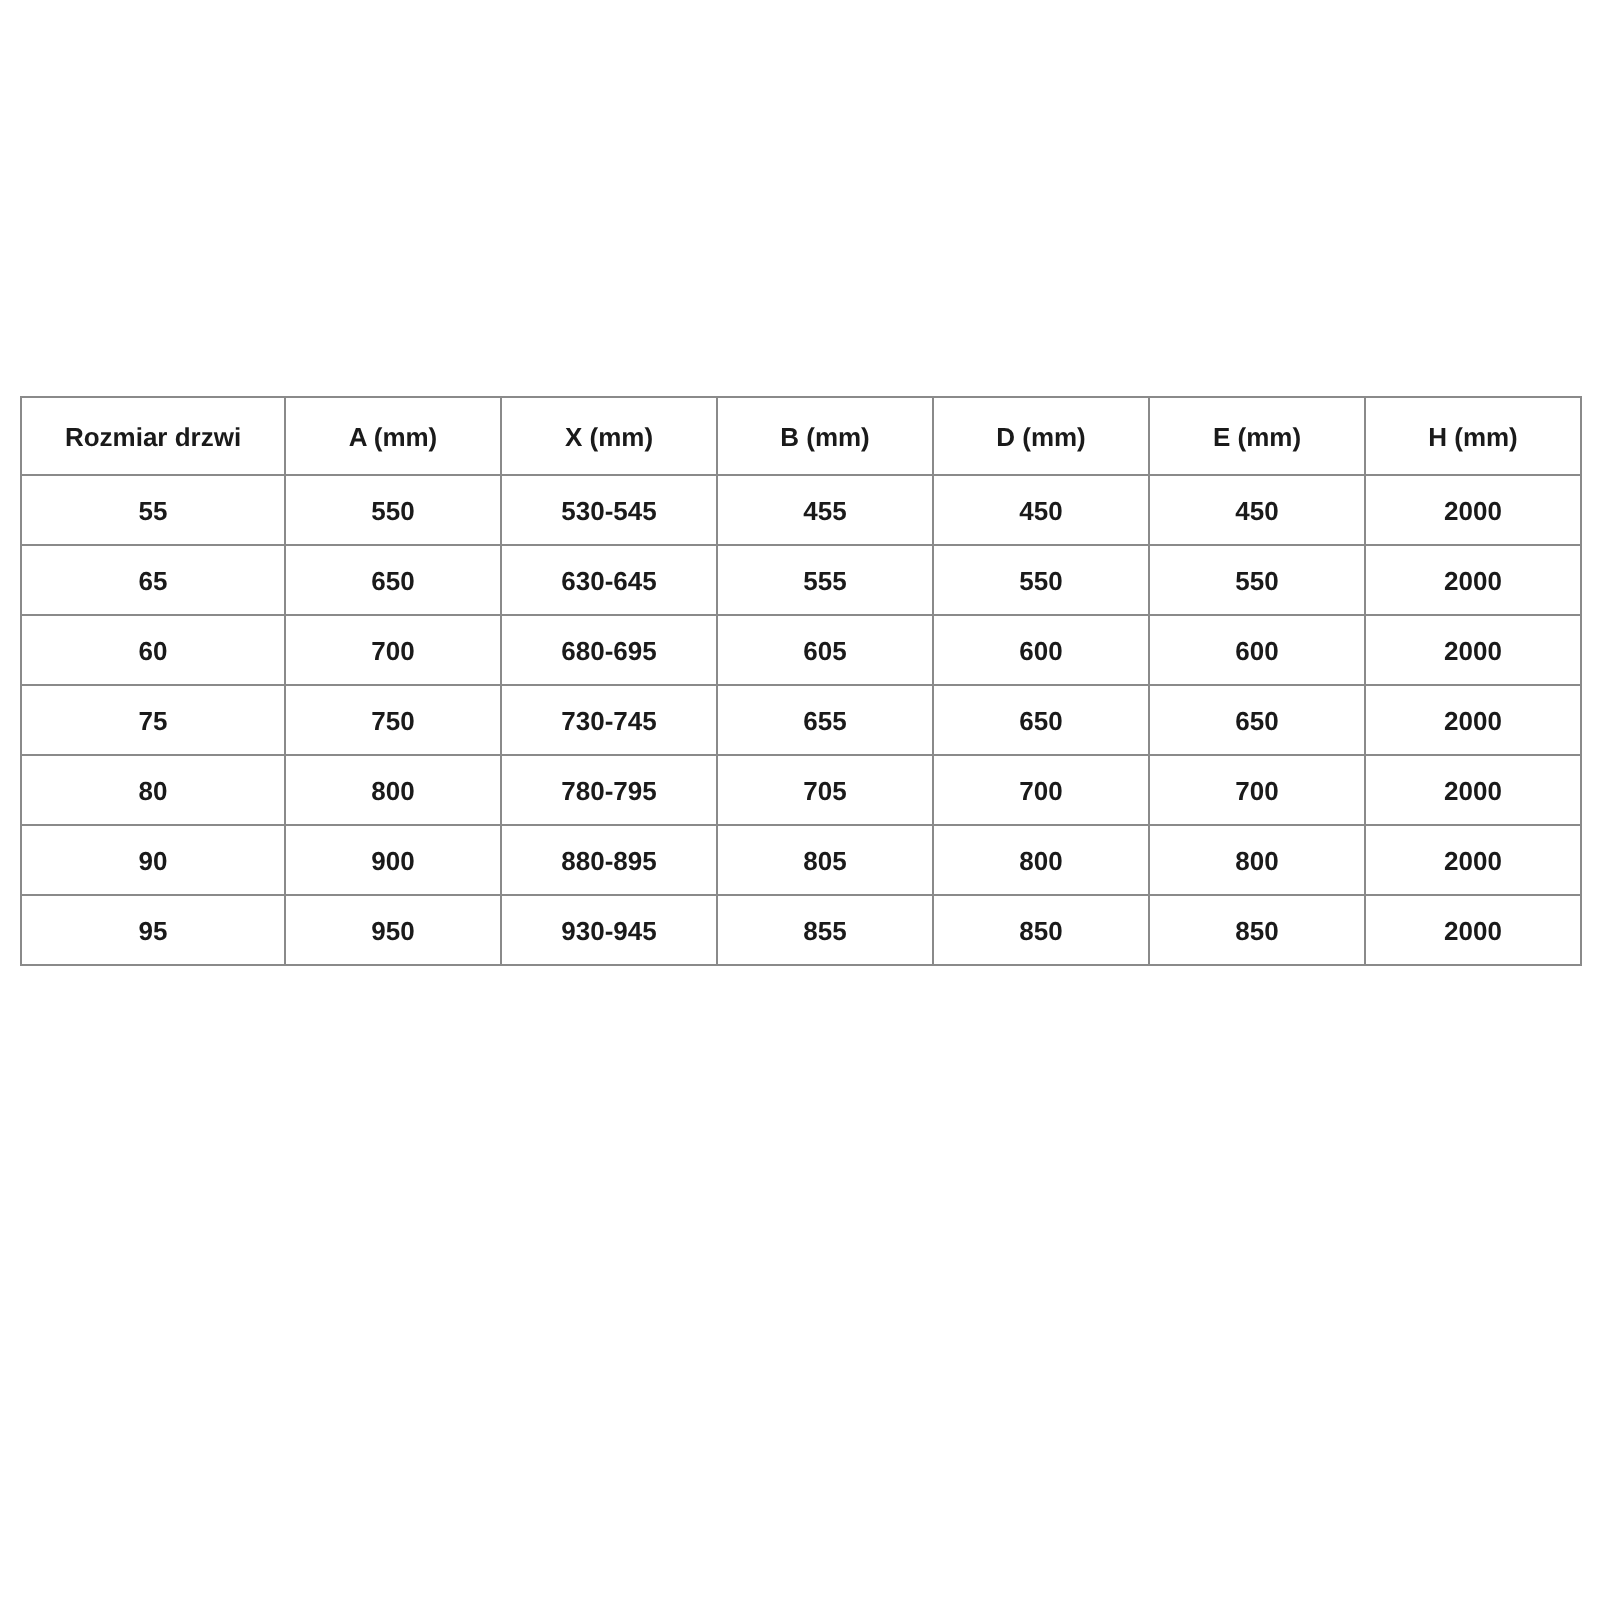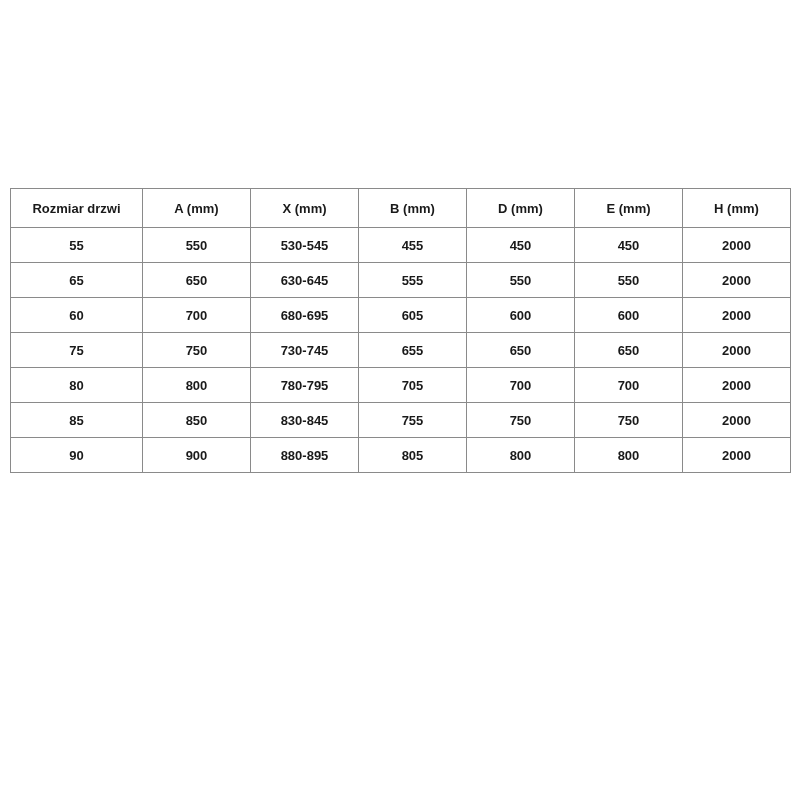--- a/index.html
+++ b/index.html
@@ -11,20 +11,21 @@
     height: 800px;
     background: #ffffff;
     font-family: "Liberation Sans", sans-serif;
     color: #1a1a1a;
     overflow: hidden;
   }
   .page {
     position: relative;
     width: 800px;
     height: 648px;
+    margin-top: 10px;
   }
   .table-wrap {
     position: absolute;
     left: 10px;
     top: 188px;
     width: 780px;
   }
   table.size-table {
     border-collapse: collapse;
     width: 780px;
@@ -121,33 +122,33 @@
         <tr>
           <td>80</td>
           <td>800</td>
           <td>780-795</td>
           <td>705</td>
           <td>700</td>
           <td>700</td>
           <td>2000</td>
         </tr>
         <tr>
-          <td>85</td>
-          <td>850</td>
-          <td>830-845</td>
-          <td>755</td>
-          <td>750</td>
-          <td>750</td>
-          <td>2000</td>
-        </tr>
-        <tr>
           <td>90</td>
           <td>900</td>
           <td>880-895</td>
           <td>805</td>
           <td>800</td>
           <td>800</td>
           <td>2000</td>
         </tr>
+        <tr>
+          <td>95</td>
+          <td>950</td>
+          <td>930-945</td>
+          <td>855</td>
+          <td>850</td>
+          <td>850</td>
+          <td>2000</td>
+        </tr>
       </tbody>
     </table>
   </div>
 </div>
 
 </body></html>

